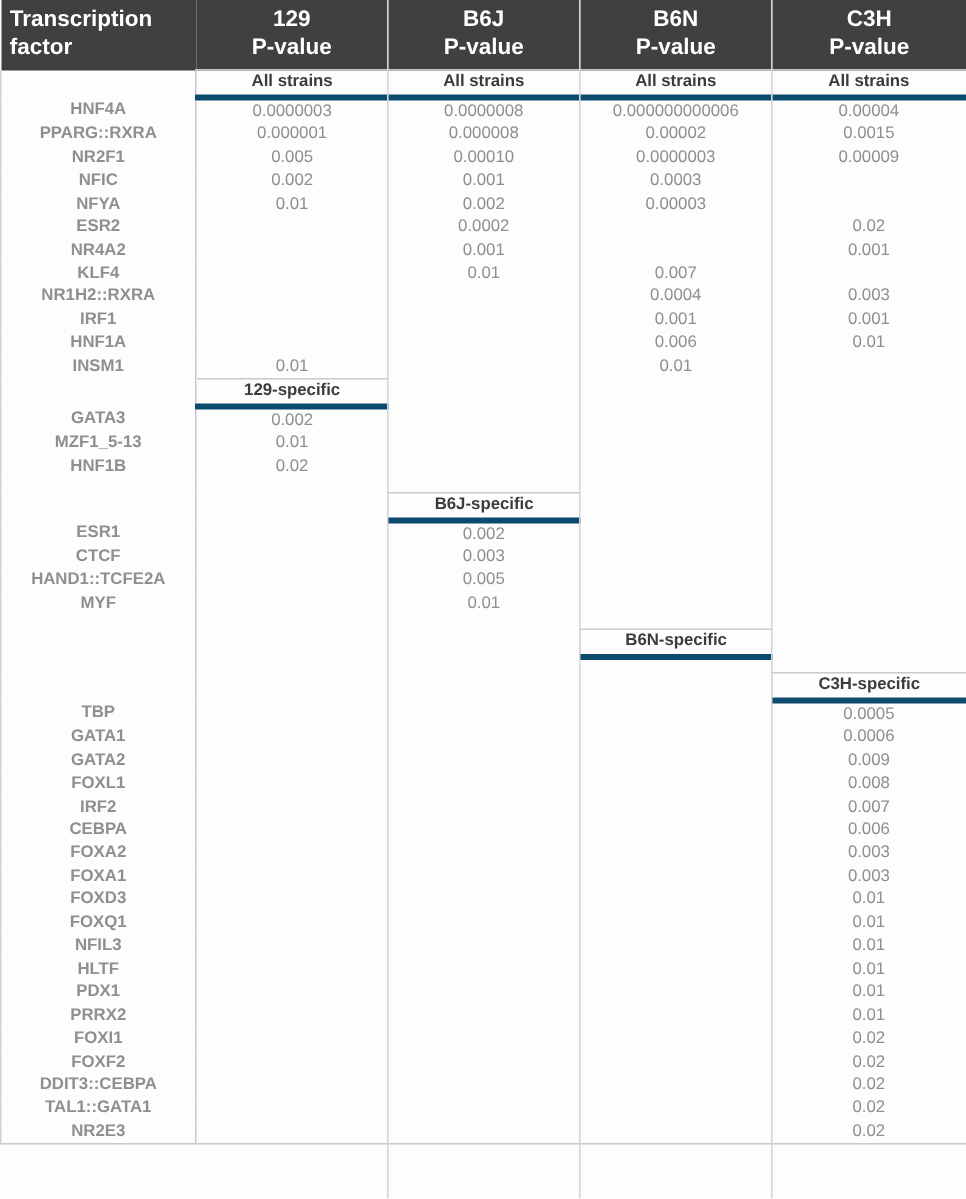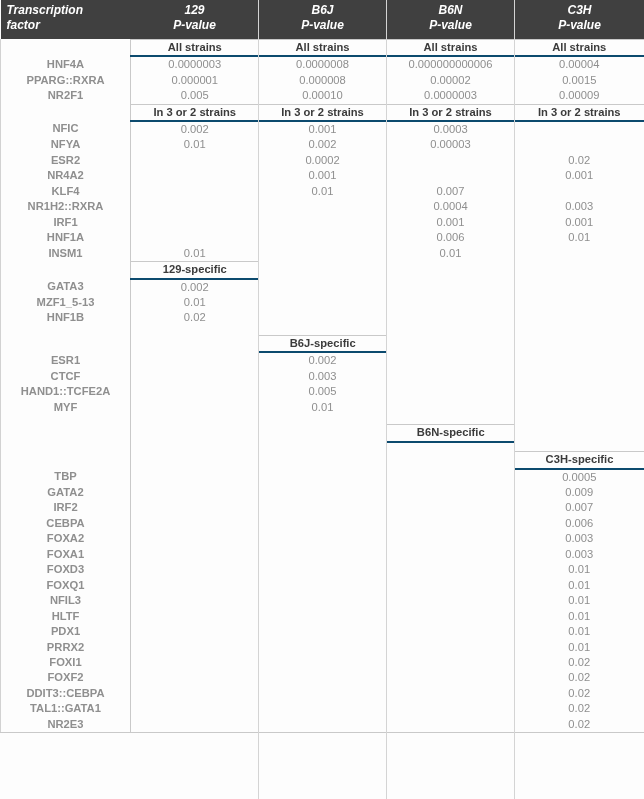--- a/index.html
+++ b/index.html
@@ -30,27 +30,26 @@
   }
   col.c-tf    { width: 130px; }
   col.c-v     { width: 128px; }
   col.c-vlast { width: 130px; }
 
   
   thead th {
     background: #404040;
     color: #ffffff;
     font-weight: bold;
-    font-size: 12px;
+    font-size: 15px;
     padding: 3px 6px 5px 6px;
     vertical-align: top;
     line-height: 1.28;
     height: 25px;
     box-sizing: border-box;
-    font-style: italic;
   }
   thead th.h-tf {
     text-align: left;
   }
   thead th.h-val {
     text-align: center;
   }
 
   
   tbody td {
@@ -77,21 +76,21 @@
 
   
   td.sec {
     text-align: center;
     font-weight: bold;
     color: #3b3b3b;
     font-size: 11.2px;
     height: 15.45px;
     line-height: 15.45px;
     border-top: 1px solid #c9c9c9;
-    border-bottom: 2px solid #0c4a6e;
+    border-bottom: 4px solid #0c4a6e;
   }
   td.sec.edge-l { border-left: 1px solid #d4d4d4; }
   td.sec.edge-r { border-right: 1px solid #d4d4d4; }
   tr.gap td { height: 9px; line-height: 9px; }
 
   
   tr.lastrow td { border-bottom: 1px solid #c9c9c9; }
 </style>
 </head>
 <body>
@@ -152,27 +151,20 @@
           <td class="val edge-r">0.0015</td>
         </tr>
         <tr>
           <td class="tf">NR2F1</td>
           <td class="val">0.005</td>
           <td class="val">0.00010</td>
           <td class="val">0.0000003</td>
           <td class="val edge-r">0.00009</td>
         </tr>
         <tr>
-          <td class="tf"></td>
-          <td class="sec">In 3 or 2 strains</td>
-          <td class="sec">In 3 or 2 strains</td>
-          <td class="sec">In 3 or 2 strains</td>
-          <td class="sec edge-r">In 3 or 2 strains</td>
-        </tr>
-        <tr>
           <td class="tf">NFIC</td>
           <td class="val">0.002</td>
           <td class="val">0.001</td>
           <td class="val">0.0003</td>
           <td class="val edge-r"></td>
         </tr>
         <tr>
           <td class="tf">NFYA</td>
           <td class="val">0.01</td>
           <td class="val">0.002</td>
@@ -327,25 +319,39 @@
           <td class="sec edge-r edge-l">C3H-specific</td>
         </tr>
         <tr>
           <td class="tf">TBP</td>
           <td class="val"></td>
           <td class="val"></td>
           <td class="val"></td>
           <td class="val edge-r">0.0005</td>
         </tr>
         <tr>
+          <td class="tf">GATA1</td>
+          <td class="val"></td>
+          <td class="val"></td>
+          <td class="val"></td>
+          <td class="val edge-r">0.0006</td>
+        </tr>
+        <tr>
           <td class="tf">GATA2</td>
           <td class="val"></td>
           <td class="val"></td>
           <td class="val"></td>
           <td class="val edge-r">0.009</td>
+        </tr>
+        <tr>
+          <td class="tf">FOXL1</td>
+          <td class="val"></td>
+          <td class="val"></td>
+          <td class="val"></td>
+          <td class="val edge-r">0.008</td>
         </tr>
         <tr>
           <td class="tf">IRF2</td>
           <td class="val"></td>
           <td class="val"></td>
           <td class="val"></td>
           <td class="val edge-r">0.007</td>
         </tr>
         <tr>
           <td class="tf">CEBPA</td>

